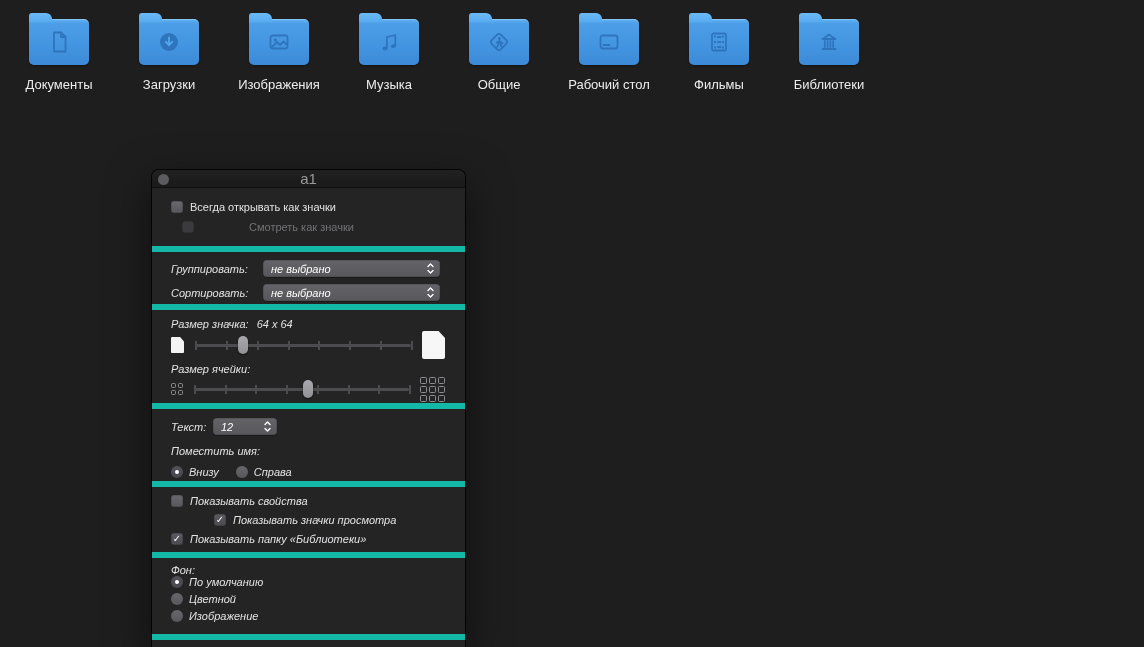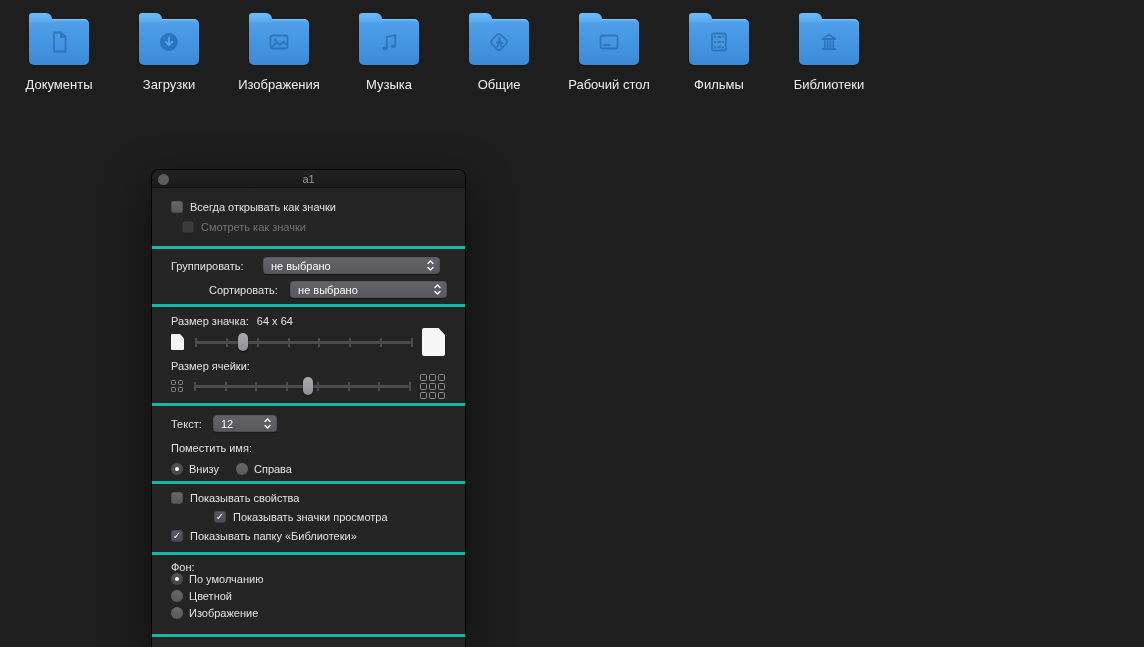--- a/index.html
+++ b/index.html
@@ -31,27 +31,27 @@
   
   .panel { position:absolute; left:152px; top:170px; width:313px; bottom:0;
     border-radius:7px 7px 0 0;
     background:#242424;
     box-shadow:0 0 0 1px rgba(0,0,0,.85), 0 14px 44px rgba(0,0,0,.55);
     font-size:11px; }
   .titlebar { height:18px; border-radius:7px 7px 0 0;
     background:linear-gradient(#212121,#1a1a1a);
     border-bottom:1px solid #101010;
     display:flex; align-items:center; justify-content:center; position:relative; }
-  .title-text { color:#9a9a9c; font-size:11px; }
+  .title-text { color:#9a9a9c; font-size:15px; }
   .close-btn { position:absolute; left:6px; top:4px; width:11px; height:11px;
     border-radius:50%; background:#5c5c5e; cursor:pointer; }
 
   .panel-body { position:absolute; top:19px; left:0; right:0; bottom:0; }
   .sect { padding:0 18px 0 19px; }
-  .sect + .sect { border-top:3px solid #14b8a6; }
+  .sect + .sect { border-top:6px solid #14b8a6;font-style:italic; }
 
   .row { display:flex; align-items:center; }
   .lbl { color:#e2e2e4; }
   .lbl.dim { color:#737377; }
 
   
   .cb { width:12px; height:12px; border-radius:3px; flex:none; margin-right:7px;
     background:linear-gradient(#68686c,#58585c); box-shadow:inset 0 0 0 .5px rgba(0,0,0,.3);
     display:flex; align-items:center; justify-content:center; cursor:pointer; }
   .cb.checked { background:linear-gradient(#59595f,#4b4b51); }
@@ -195,37 +195,37 @@
     <span class="title-text">a1</span>
   </div>
 
   <div class="panel-body">
 
     <div class="sect" style="height:57px; padding-top:12px;text-align:center;">
       <div class="row">
         <span class="cb"></span>
         <span class="lbl">Всегда открывать как значки</span>
       </div>
-      <div class="row" style="margin-top:8px; margin-left:11px;">
+      <div class="row" style="margin-top:8px; margin-left:11px;gap:48px;">
         <span class="cb disabled"></span>
         <span class="lbl dim">Смотреть как значки</span>
       </div>
     </div>
 
     <div class="sect" style="height:58px; padding-top:8px;">
       <div class="row" style="height:17px;">
         <span class="lbl" style="width:92px;">Группировать:</span>
         <div class="popup" style="width:177px;">
           <span>не выбрано</span>
           <svg class="stepper" width="9" height="13" viewBox="0 0 9 13">
             <path d="M2 4.5L4.5 2 7 4.5M2 8.5L4.5 11 7 8.5" stroke="#fff" stroke-width="1.4" fill="none" stroke-linecap="round" stroke-linejoin="round"></path>
           </svg>
         </div>
       </div>
-      <div class="row" style="height:17px; margin-top:7px;margin-left:38px;">
+      <div class="row" style="height:17px; margin-top:7px;">
         <span class="lbl" style="width:92px;">Сортировать:</span>
         <div class="popup" style="width:177px;">
           <span>не выбрано</span>
           <svg class="stepper" width="9" height="13" viewBox="0 0 9 13">
             <path d="M2 4.5L4.5 2 7 4.5M2 8.5L4.5 11 7 8.5" stroke="#fff" stroke-width="1.4" fill="none" stroke-linecap="round" stroke-linejoin="round"></path>
           </svg>
         </div>
       </div>
     </div>
 

